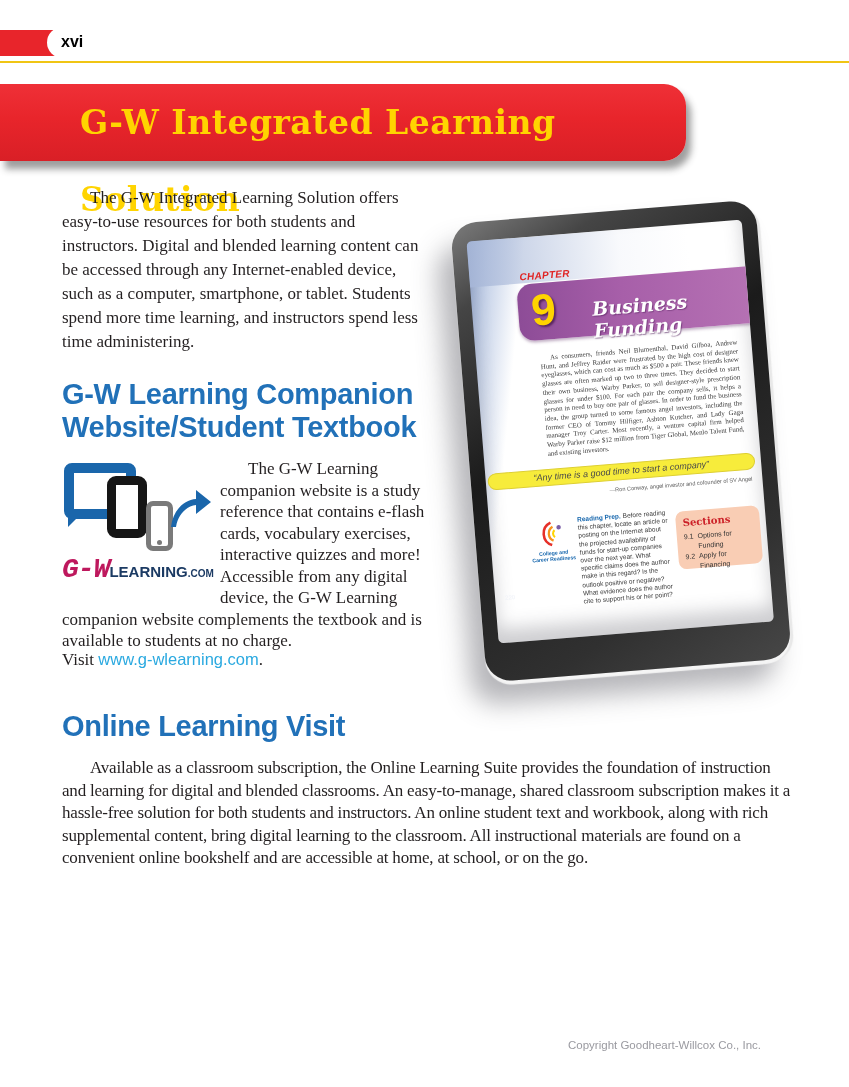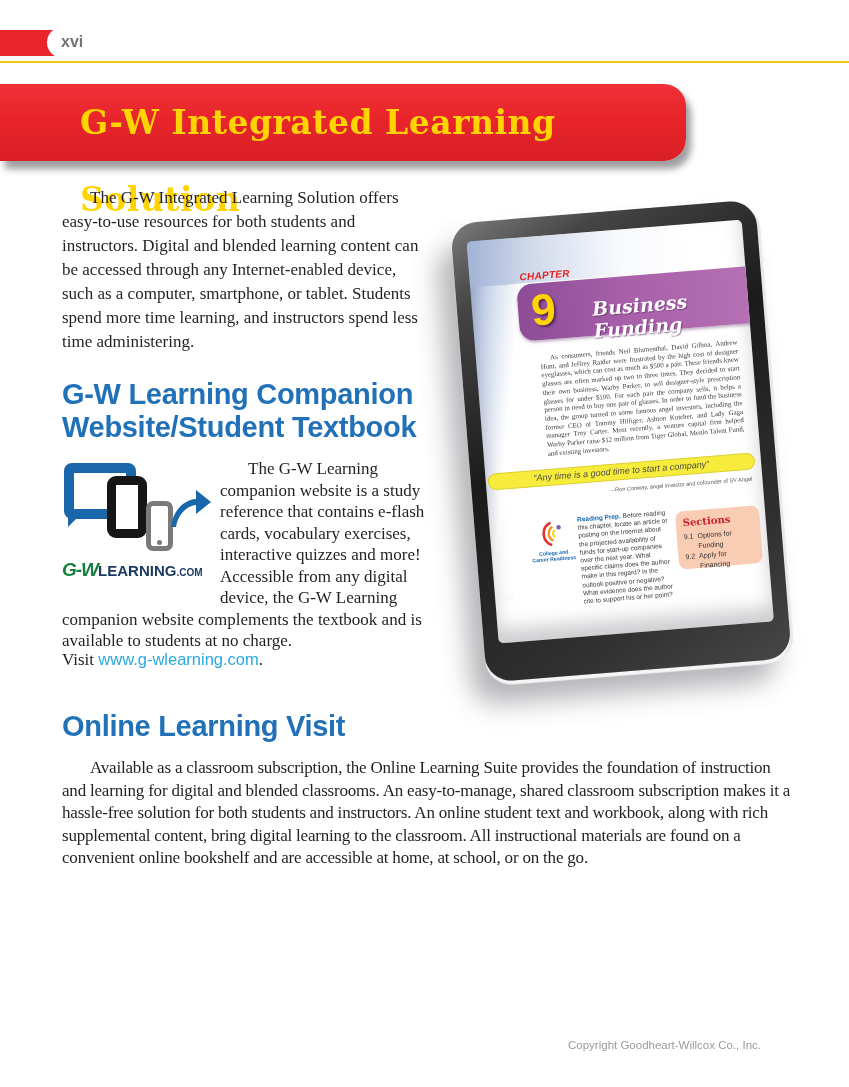--- a/index.html
+++ b/index.html
@@ -6,21 +6,21 @@
   html,body { background:#ffffff; }
   body { width:849px; height:1087px; position:relative; overflow:hidden;
          font-family:"Liberation Serif", serif; color:#231f20; }
 
   
   .page-tab { position:absolute; left:0; top:30px; width:62px; height:26px;
               background:#e8252b; }
   .page-tab-circle { position:absolute; left:47px; top:27px; width:31px; height:31px;
               border-radius:50%; background:#ffffff; }
   .folio { position:absolute; left:61px; top:33px; font-family:"Liberation Sans",sans-serif;
-           font-weight:bold; font-size:16px; color:#737373; }
+           font-weight:bold; font-size:16px; color:#000000; }
   .gold-rule { position:absolute; left:0; top:61px; width:849px; height:2px; background:#f0c514; }
 
   .banner { position:absolute; left:0; top:84px; width:686px; height:77px;
             background:linear-gradient(to bottom,#ef3037 0%,#e8252b 45%,#d91f26 100%);
             border-radius:0 22px 22px 0;
             box-shadow:5px 8px 7px rgba(40,40,40,.45);padding-left:18px; }
   .banner h1 { font-family:"DejaVu Serif", serif; font-weight:bold; font-size:33px;
                color:#ffd400; line-height:77px; padding-left:62px; letter-spacing:.5px; }
 
   
@@ -43,22 +43,22 @@
                 border:9px solid transparent; border-top-color:#1a66ab;
                 border-left-color:#1a66ab; }
   .lg-tablet { position:absolute; left:45px; top:15px; width:40px; height:62px;
                border:9px solid #161616; border-radius:9px; background:#fff; }
   .lg-phone { position:absolute; left:84px; top:40px; width:27px; height:50px;
               border:5px solid #7a7a7a; border-radius:7px; background:#fff; }
   .lg-phone::after { content:''; position:absolute; left:50%; bottom:1px; width:5px;
               height:5px; margin-left:-2.5px; border-radius:50%; background:#7a7a7a; }
   .lg-arrow { position:absolute; left:106px; top:28px; width:44px; height:40px; }
   .logo-wordmark { position:absolute; left:0; top:98px; white-space:nowrap; }
-  .lw-gw { font-family:Liberation Sans, sans-serif; font-style:italic; font-weight:bold;
-           font-size:19px; color:#15803d; letter-spacing:-1px; }
+  .lw-gw { font-family:Liberation Mono, monospace; font-style:italic; font-weight:bold;
+           font-size:28px; color:#be185d; letter-spacing:-1px; }
   .lw-learning { font-family:"Liberation Sans",sans-serif; font-weight:bold;
            font-size:15px; color:#1b3a63; }
   .lw-com { font-family:"Liberation Sans",sans-serif; font-weight:bold;
            font-size:10px; color:#1b3a63;text-align:center; }
 
   .visit { position:absolute; left:62px; top:650px; font-size:17px; }
   .visit .link { font-family:"Liberation Sans",sans-serif; color:#2aa9e0;
                  text-decoration:none; font-size:16.5px; }
 
   .suite-body { position:absolute; left:62px; top:757px; width:732px;

